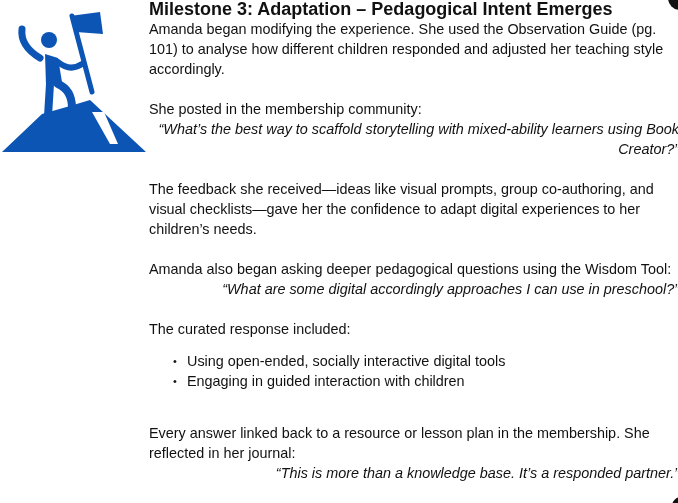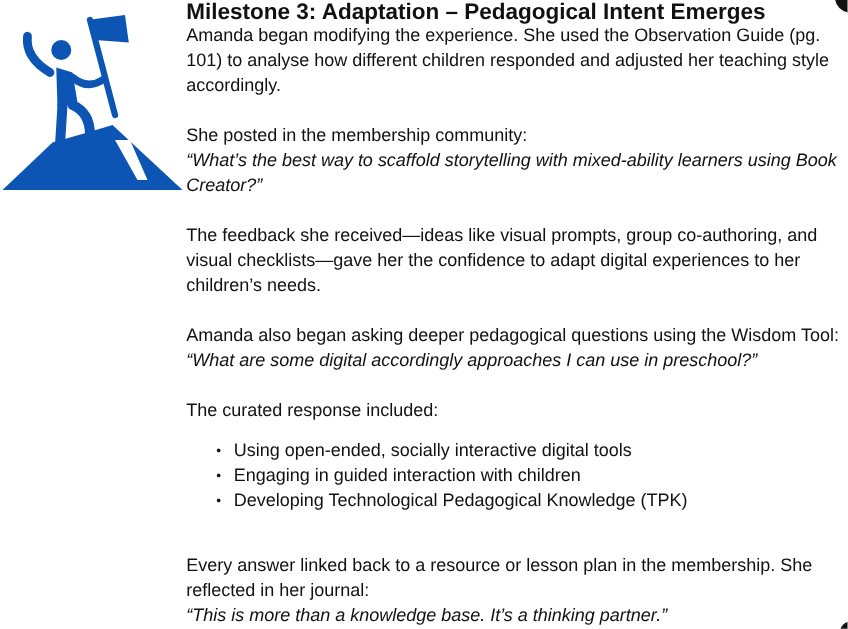--- a/index.html
+++ b/index.html
@@ -8,21 +8,21 @@
     font-family:"Liberation Sans", sans-serif; color:#111111; position:relative;
   }
   .corner-tr { position:absolute; right:-14px; top:-14px; width:24px; height:24px; background:#111; border-radius:50%; }
   .corner-br { position:absolute; right:-12px; bottom:-12px; width:18px; height:18px; background:#111; border-radius:50%; }
   .icon-wrap { position:absolute; left:0; top:4px; width:148px; height:150px; }
   .content { position:absolute; left:149px; top:0; width:530px; font-size:14.4px; line-height:20px; }
   h1 { margin:0; font-size:18px; font-weight:bold; line-height:19px; padding-top:0; }
   p { margin:0; }
   .gap { height:20px; }
   .quote { font-style:italic; }
-  .quote-center { text-align:left; }
+  .quote-center { text-align:right; }
   ul { margin:12px; padding:0 0 0 10px; list-style:none; }
   li { position:relative; padding-left:16px; }
   li::before { content:"•"; position:absolute; left:2px; top:0; font-size:11px; }
 </style>
 </head>
 <body>
 
 <div class="corner-tr"></div>
 <div class="corner-br"></div>
 
@@ -59,18 +59,17 @@
   <div class="gap"></div>
   <p>The feedback she received—ideas like visual prompts, group co-authoring, and visual checklists—gave her the confidence to adapt digital experiences to her children’s needs.</p>
   <div class="gap"></div>
   <p>Amanda also began asking deeper pedagogical questions using the Wisdom Tool:</p>
   <p class="quote quote-center">“What are some digital accordingly approaches I can use in preschool?”</p>
   <div class="gap"></div>
   <p>The curated response included:</p>
   <ul>
     <li>Using open-ended, socially interactive digital tools</li>
     <li>Engaging in guided interaction with children</li>
-    <li>Developing Technological Pedagogical Knowledge (TPK)</li>
   </ul>
   <div class="gap"></div>
   <p>Every answer linked back to a resource or lesson plan in the membership. She reflected in her journal:</p>
-  <p class="quote quote-center">“This is more than a knowledge base. It’s a thinking partner.”</p>
+  <p class="quote quote-center">“This is more than a knowledge base. It’s a responded partner.”</p>
 </div>
 
 </body></html>

